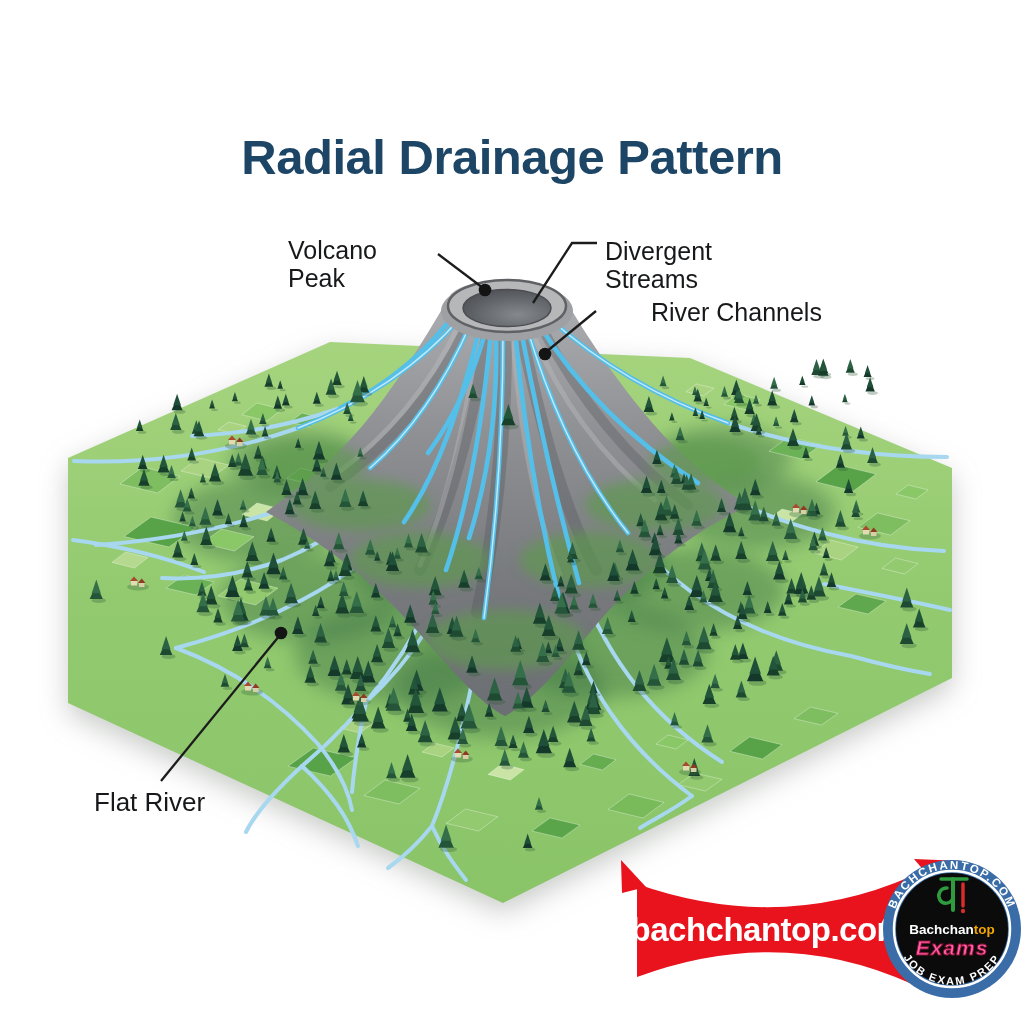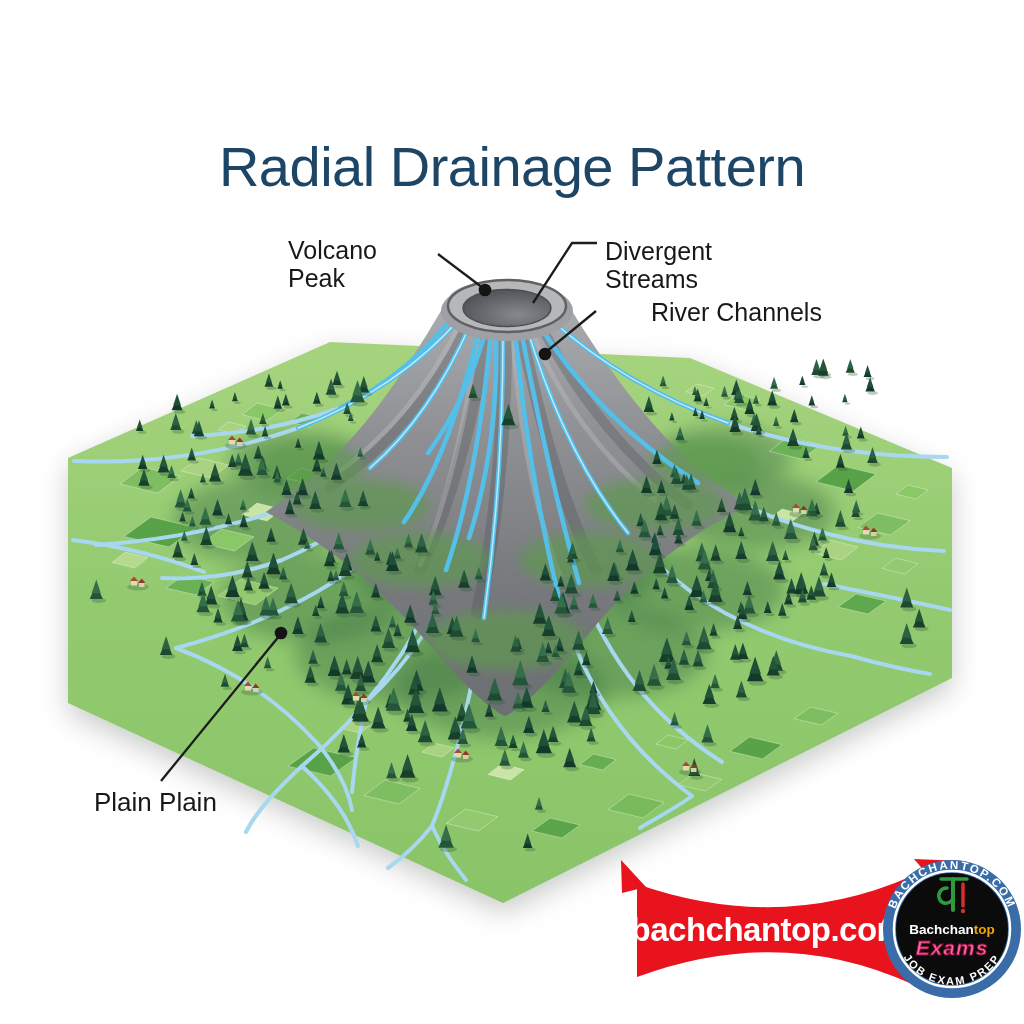--- a/index.html
+++ b/index.html
@@ -1,20 +1,20 @@
 <!DOCTYPE html>
 <html><head>
 <meta charset="utf-8">
 <style>
   html,body{margin:0;padding:0;background:#fff;}
   .stage{position:relative;width:1024px;height:1024px;background:#ffffff;overflow:hidden;
          font-family:"Liberation Sans",sans-serif;}
   .stage svg{position:absolute;left:0;top:0;}
   .title{position:absolute;left:0;right:0;top:96px;text-align:center;
-         font-size:56px;font-weight:400;color:#1d4566;letter-spacing:-0.5px;}
+         font-size:49px;font-weight:700;color:#1d4566;letter-spacing:-0.5px;}
   .lbl{position:absolute;color:#17181a;font-size:25px;line-height:1.12;}
   .lbl.vp{left:288px;top:236px;width:150px;}
   .lbl.ds{left:605px;top:237px;width:118px;}
   .lbl.rc{left:607px;top:298px;width:200px;margin-left:44px;}
   .lbl.fp{left:94px;top:788px;font-size:26px;}
   #plainPoly{filter:drop-shadow(0 10px 14px rgba(100,110,100,0.35));}
   text{font-family:"Liberation Sans",sans-serif;}
 </style>
 </head>
 <body>
@@ -1340,15 +1340,15 @@
       </text>
       <text x="952" y="955" text-anchor="middle" font-size="21" font-weight="bold" font-style="italic" fill="#ff5fae" stroke="#8a1230" stroke-width="0.9" letter-spacing="1">Exams</text>
     </g>
   </g>
 </svg>
 
 <h1 class="title">Radial Drainage Pattern</h1>
 <div class="lbl vp">Volcano Peak</div>
 <div class="lbl ds">Divergent Streams</div>
 <div class="lbl rc">River Channels</div>
-<div class="lbl fp">Plain Plain</div>
+<div class="lbl fp">Flat River</div>
 
 </div>
 
 </body></html>

